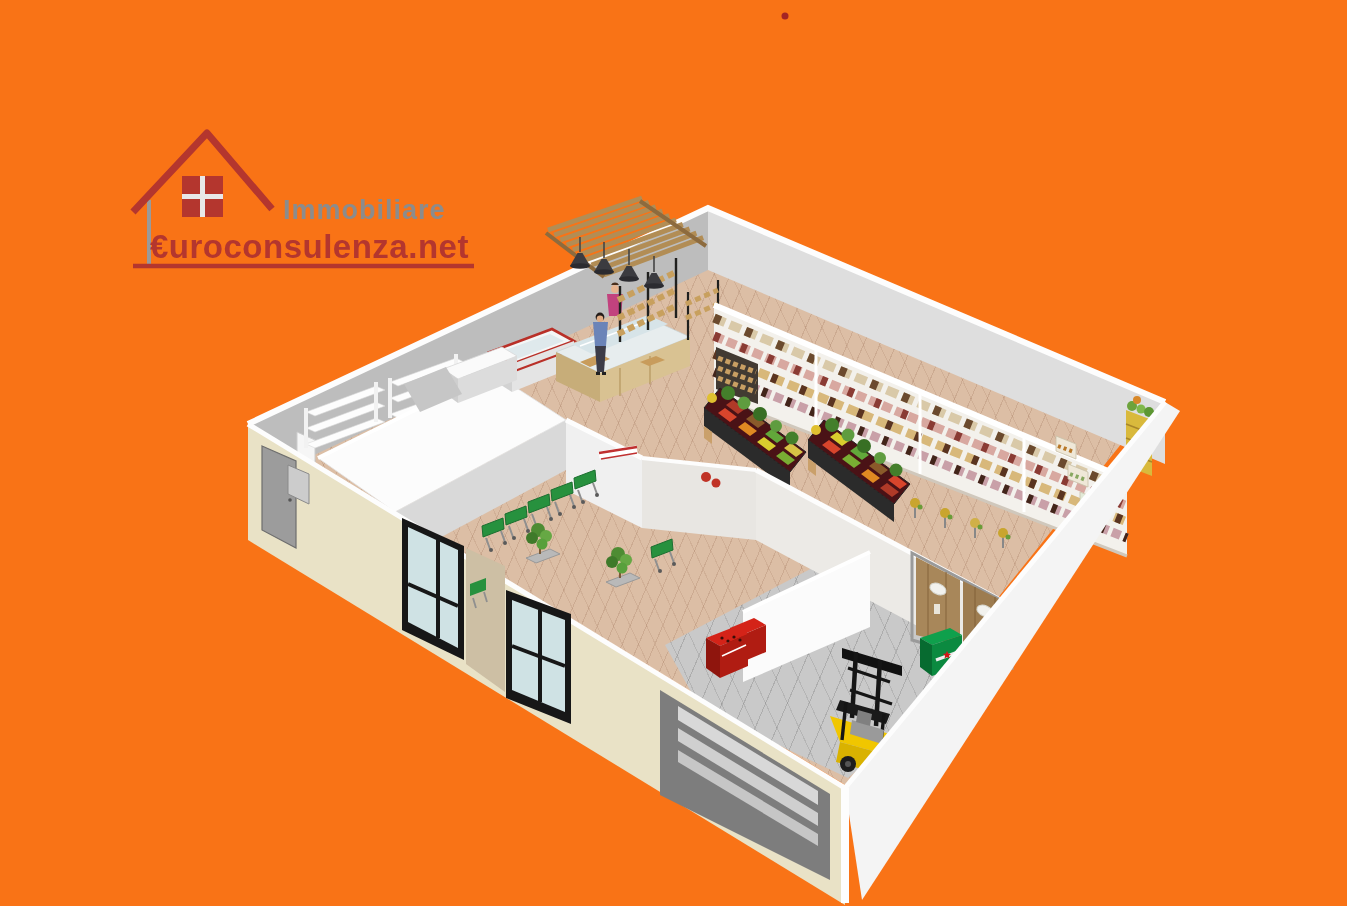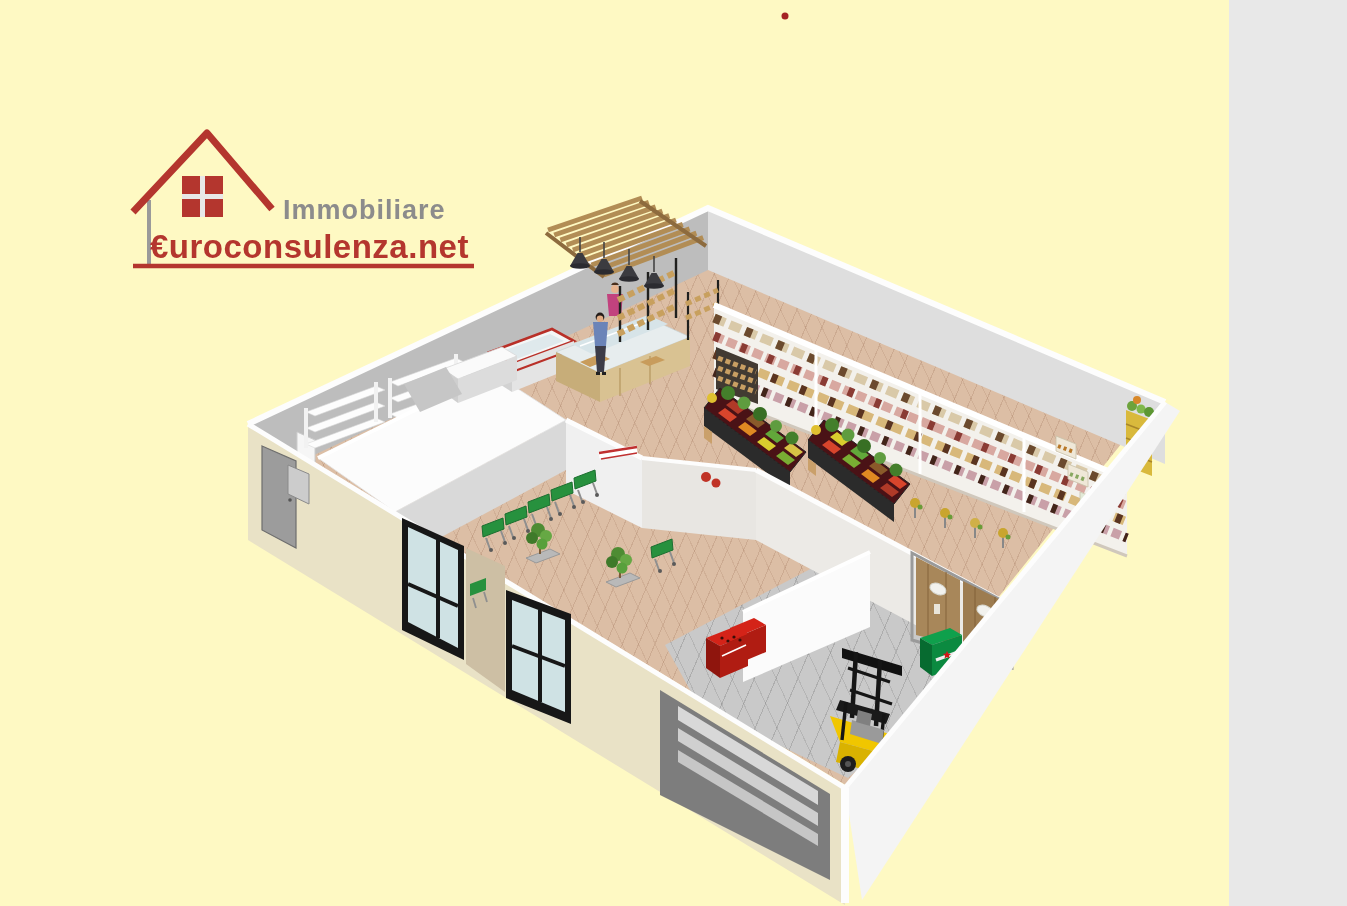--- a/index.html
+++ b/index.html
@@ -1,16 +1,16 @@
 <!DOCTYPE html>
 <html><head>
 <meta charset="utf-8">
 <style>
   html,body{margin:0;padding:0;background:#e8e8e8;font-family:"Liberation Sans",sans-serif;}
-  .stage{position:relative;width:1229px;height:906px;background:#fef9c3;overflow:hidden;}
+  .stage{position:relative;width:1347px;height:906px;background:#f97316;overflow:hidden;}
   .floor{position:absolute;inset:0;}
   .floor-sales{
     background-color:#dcbea5;
     background-image:
       repeating-linear-gradient(113deg, rgba(146,100,74,0) 0 14px, rgba(146,100,74,.22) 14px 15px),
       repeating-linear-gradient(65deg,  rgba(146,100,74,0) 0 14px, rgba(146,100,74,.16) 14px 15px);
     clip-path:polygon(258px 429px,706px 217px,1154px 403px,847px 786px);
   }
   .floor-warehouse{
     background-color:#c9c9c9;

